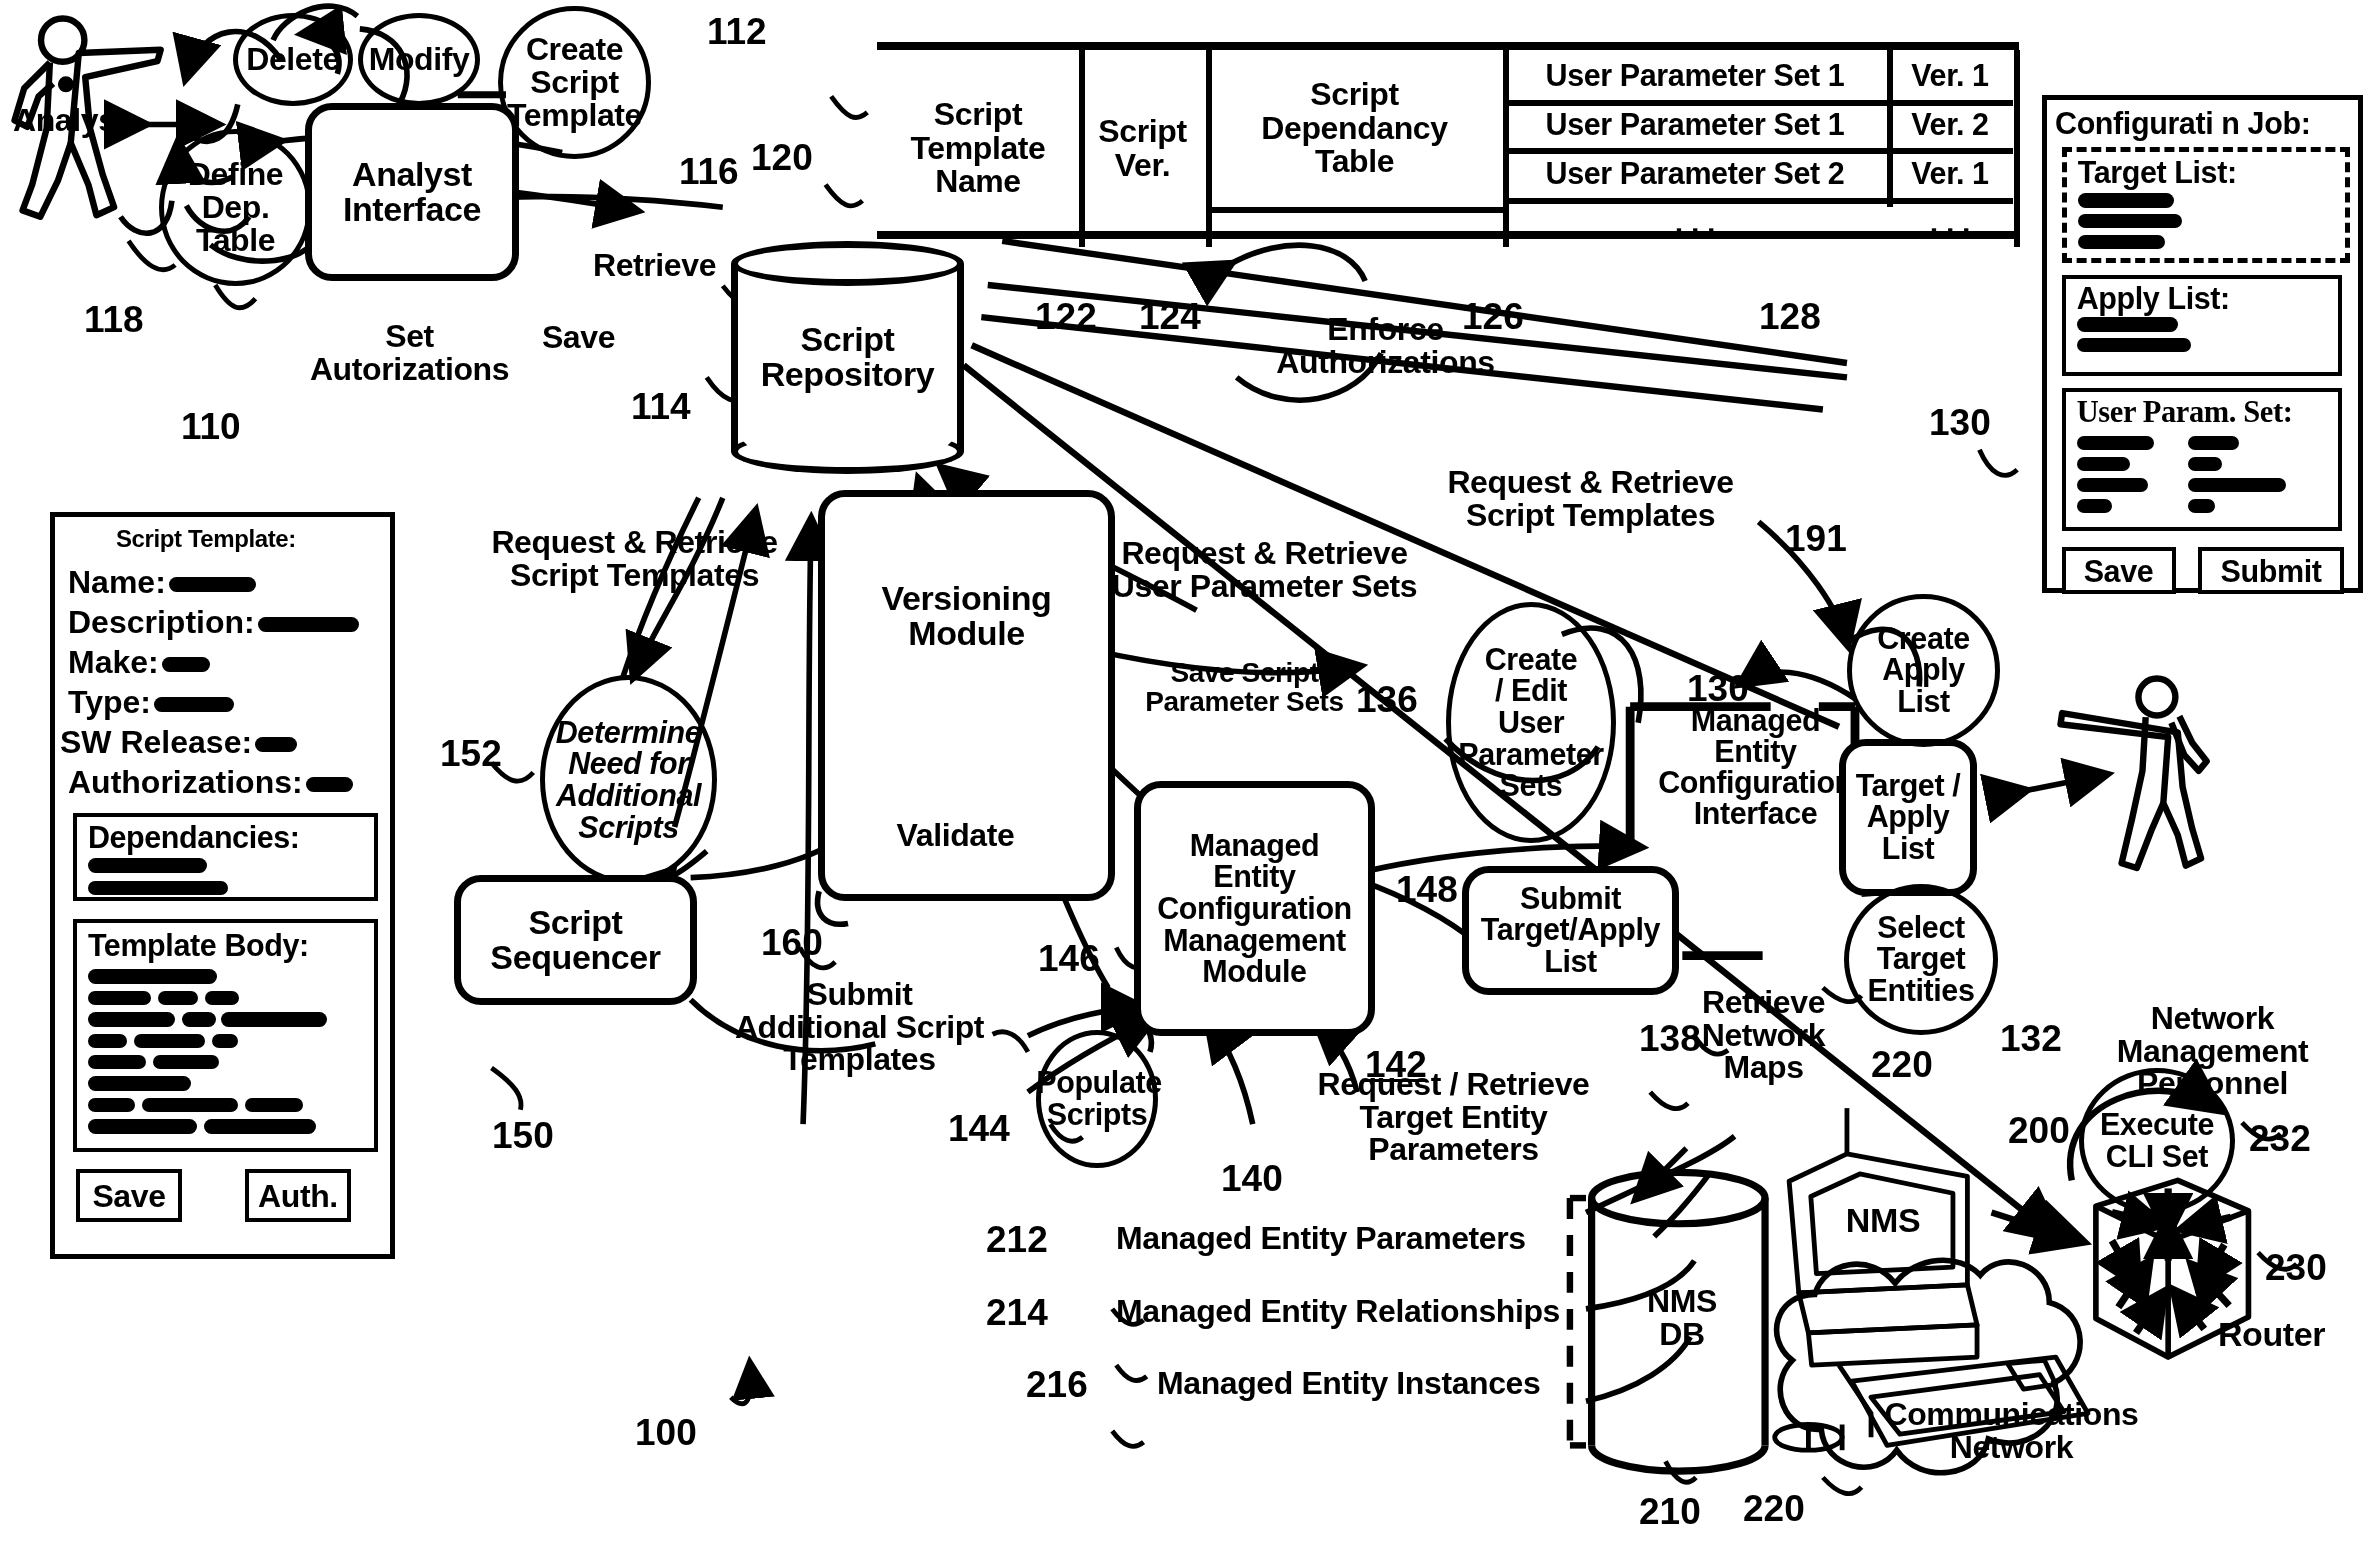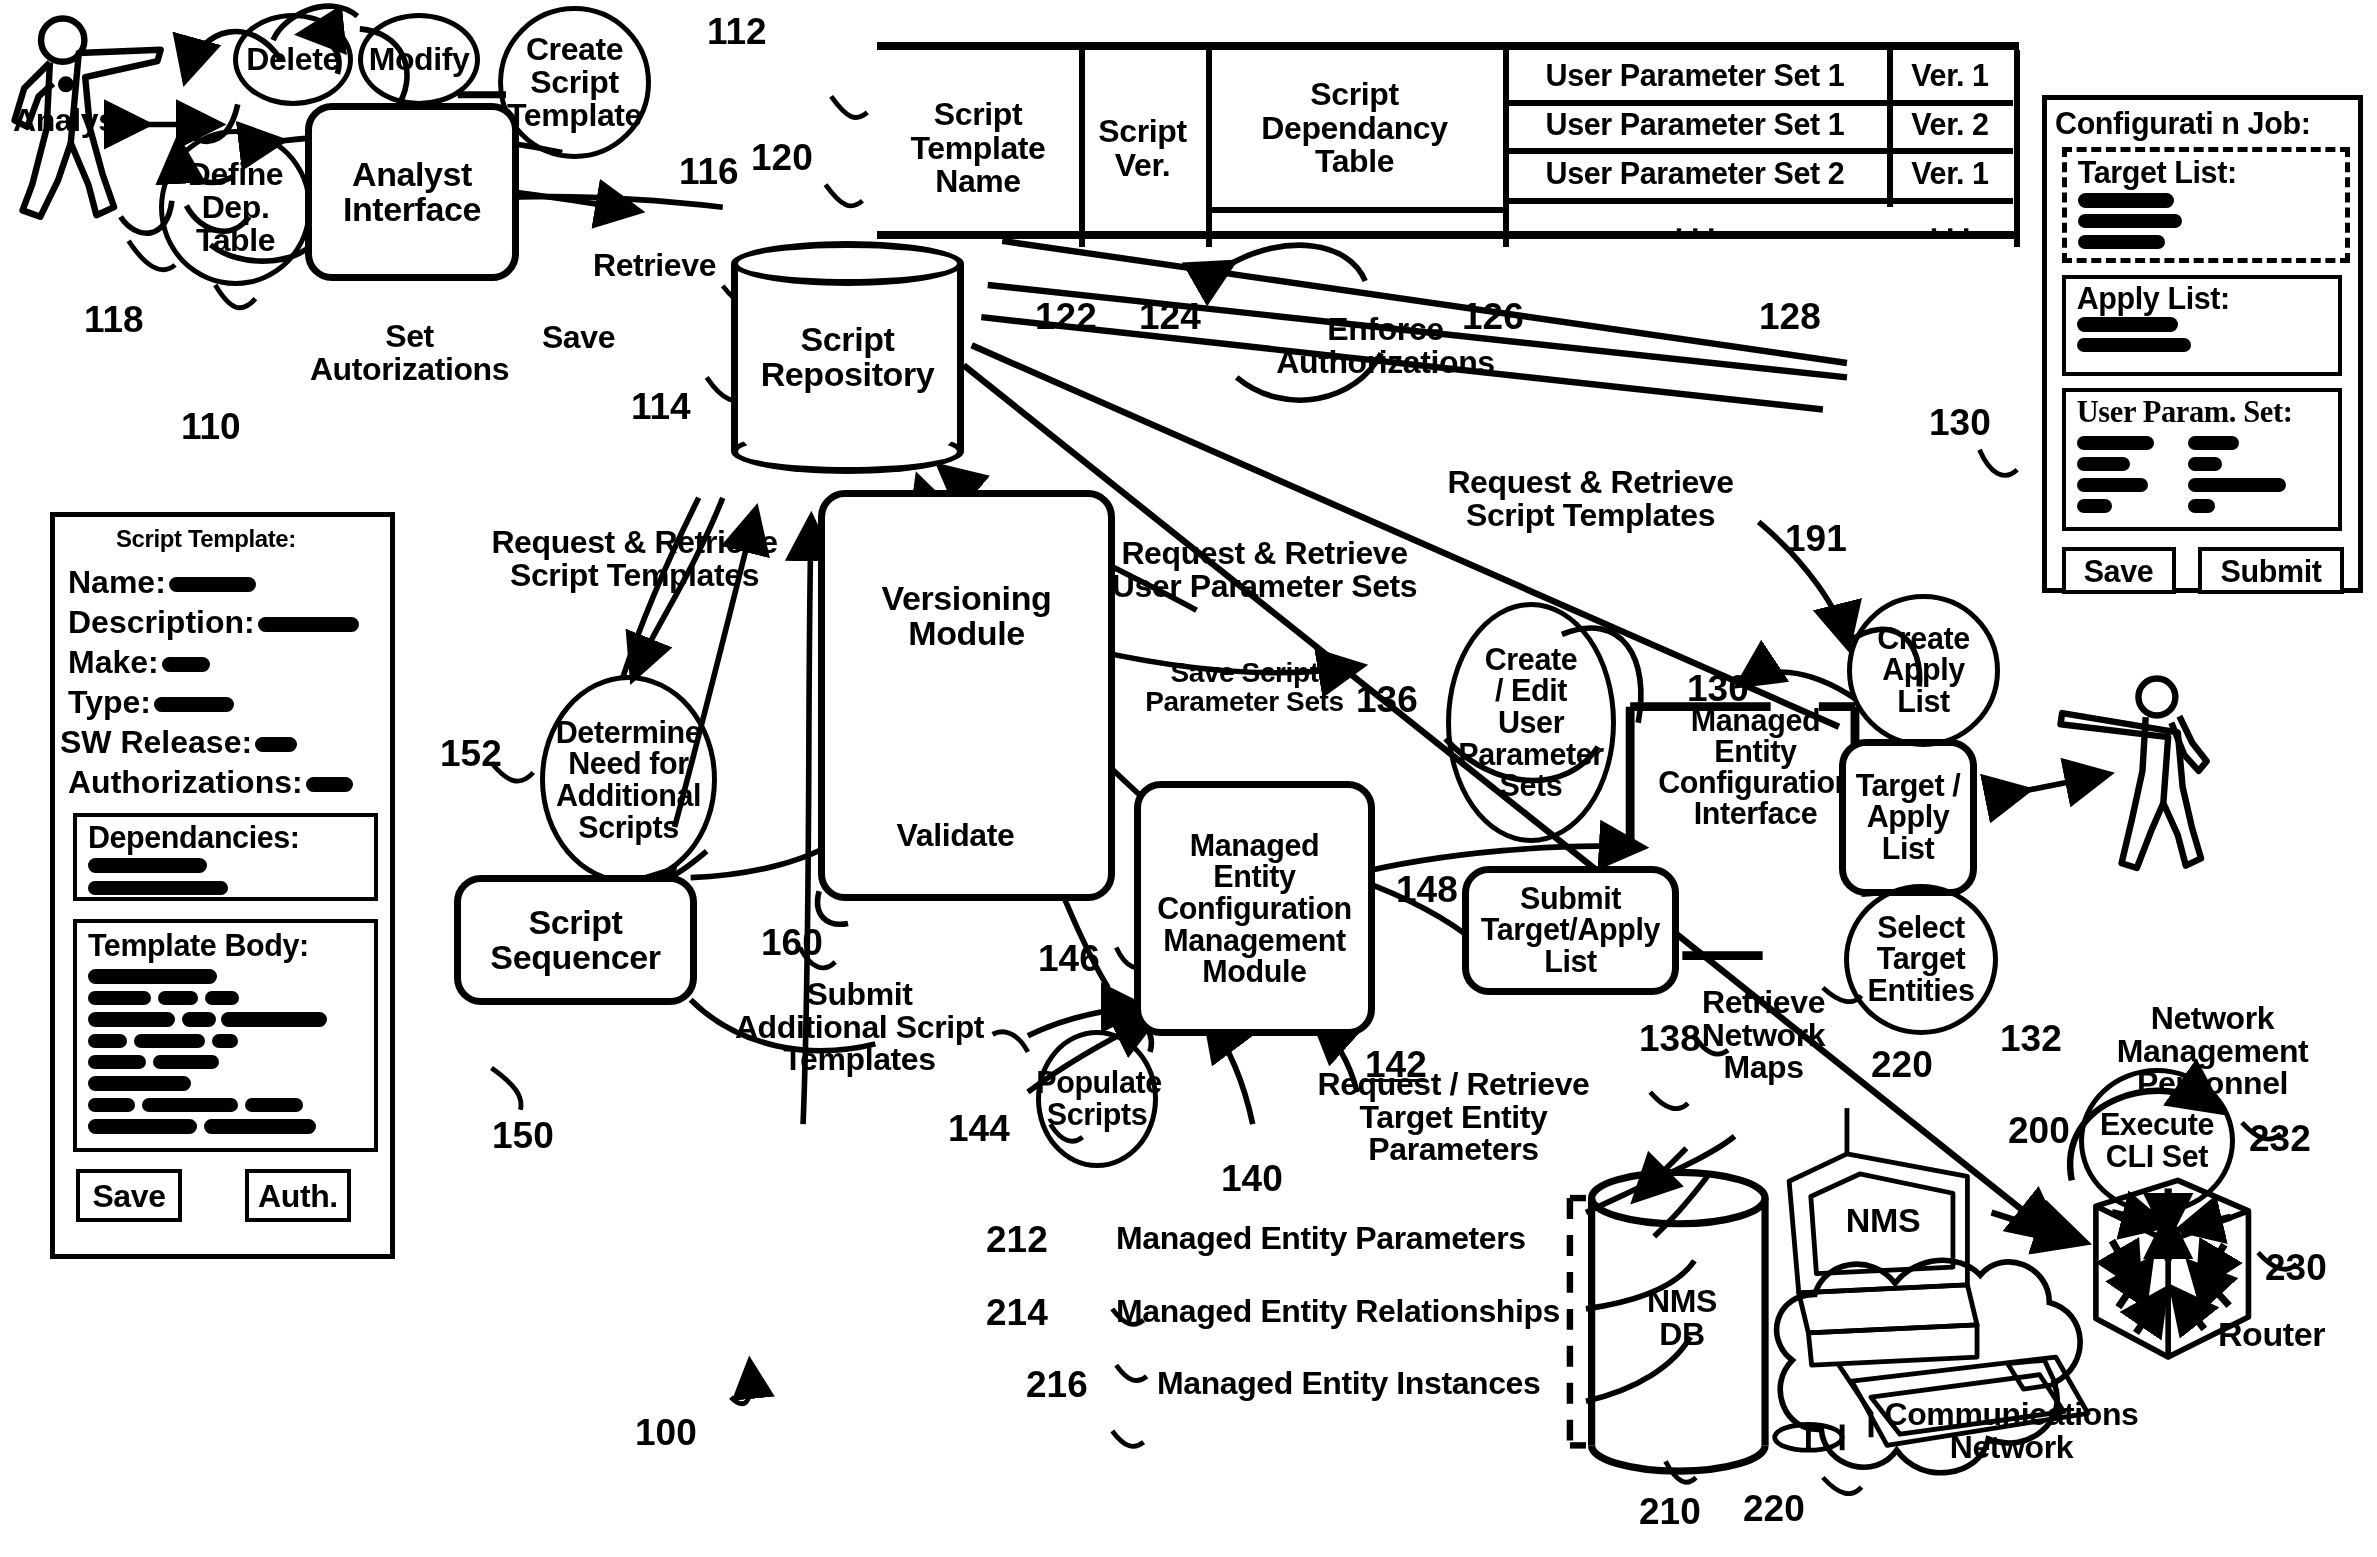--- a/index.html
+++ b/index.html
@@ -520,21 +520,21 @@
 
   <div class="rrect" style="left:818px;top:490px;width:297px;height:411px;">
     <div class="inner" style="top:30%;font-size:34px;">Versioning
 Module</div>
   </div>
   <div class="num" style="left:1038px;top:938px;">146</div>
   <div class="lbl" style="left:875px;top:819px;width:161px;font-size:32px;">Validate</div>
   <div class="num" style="left:761px;top:922px;">160</div>
 
   <div class="ell" style="left:540px;top:675px;width:177px;height:209px;">
-    <div class="inner" style="font-size:30.5px;">Determine
+    <div class="inner" style="font-size:30.5px;font-style:italic;">Determine
 Need for
 Additional
 Scripts</div>
   </div>
   <div class="num" style="left:440px;top:733px;">152</div>
 
   <div class="rrect" style="left:454px;top:875px;width:243px;height:130px;">
     <div class="inner" style="font-size:34px;">Script
 Sequencer</div>
   </div>

